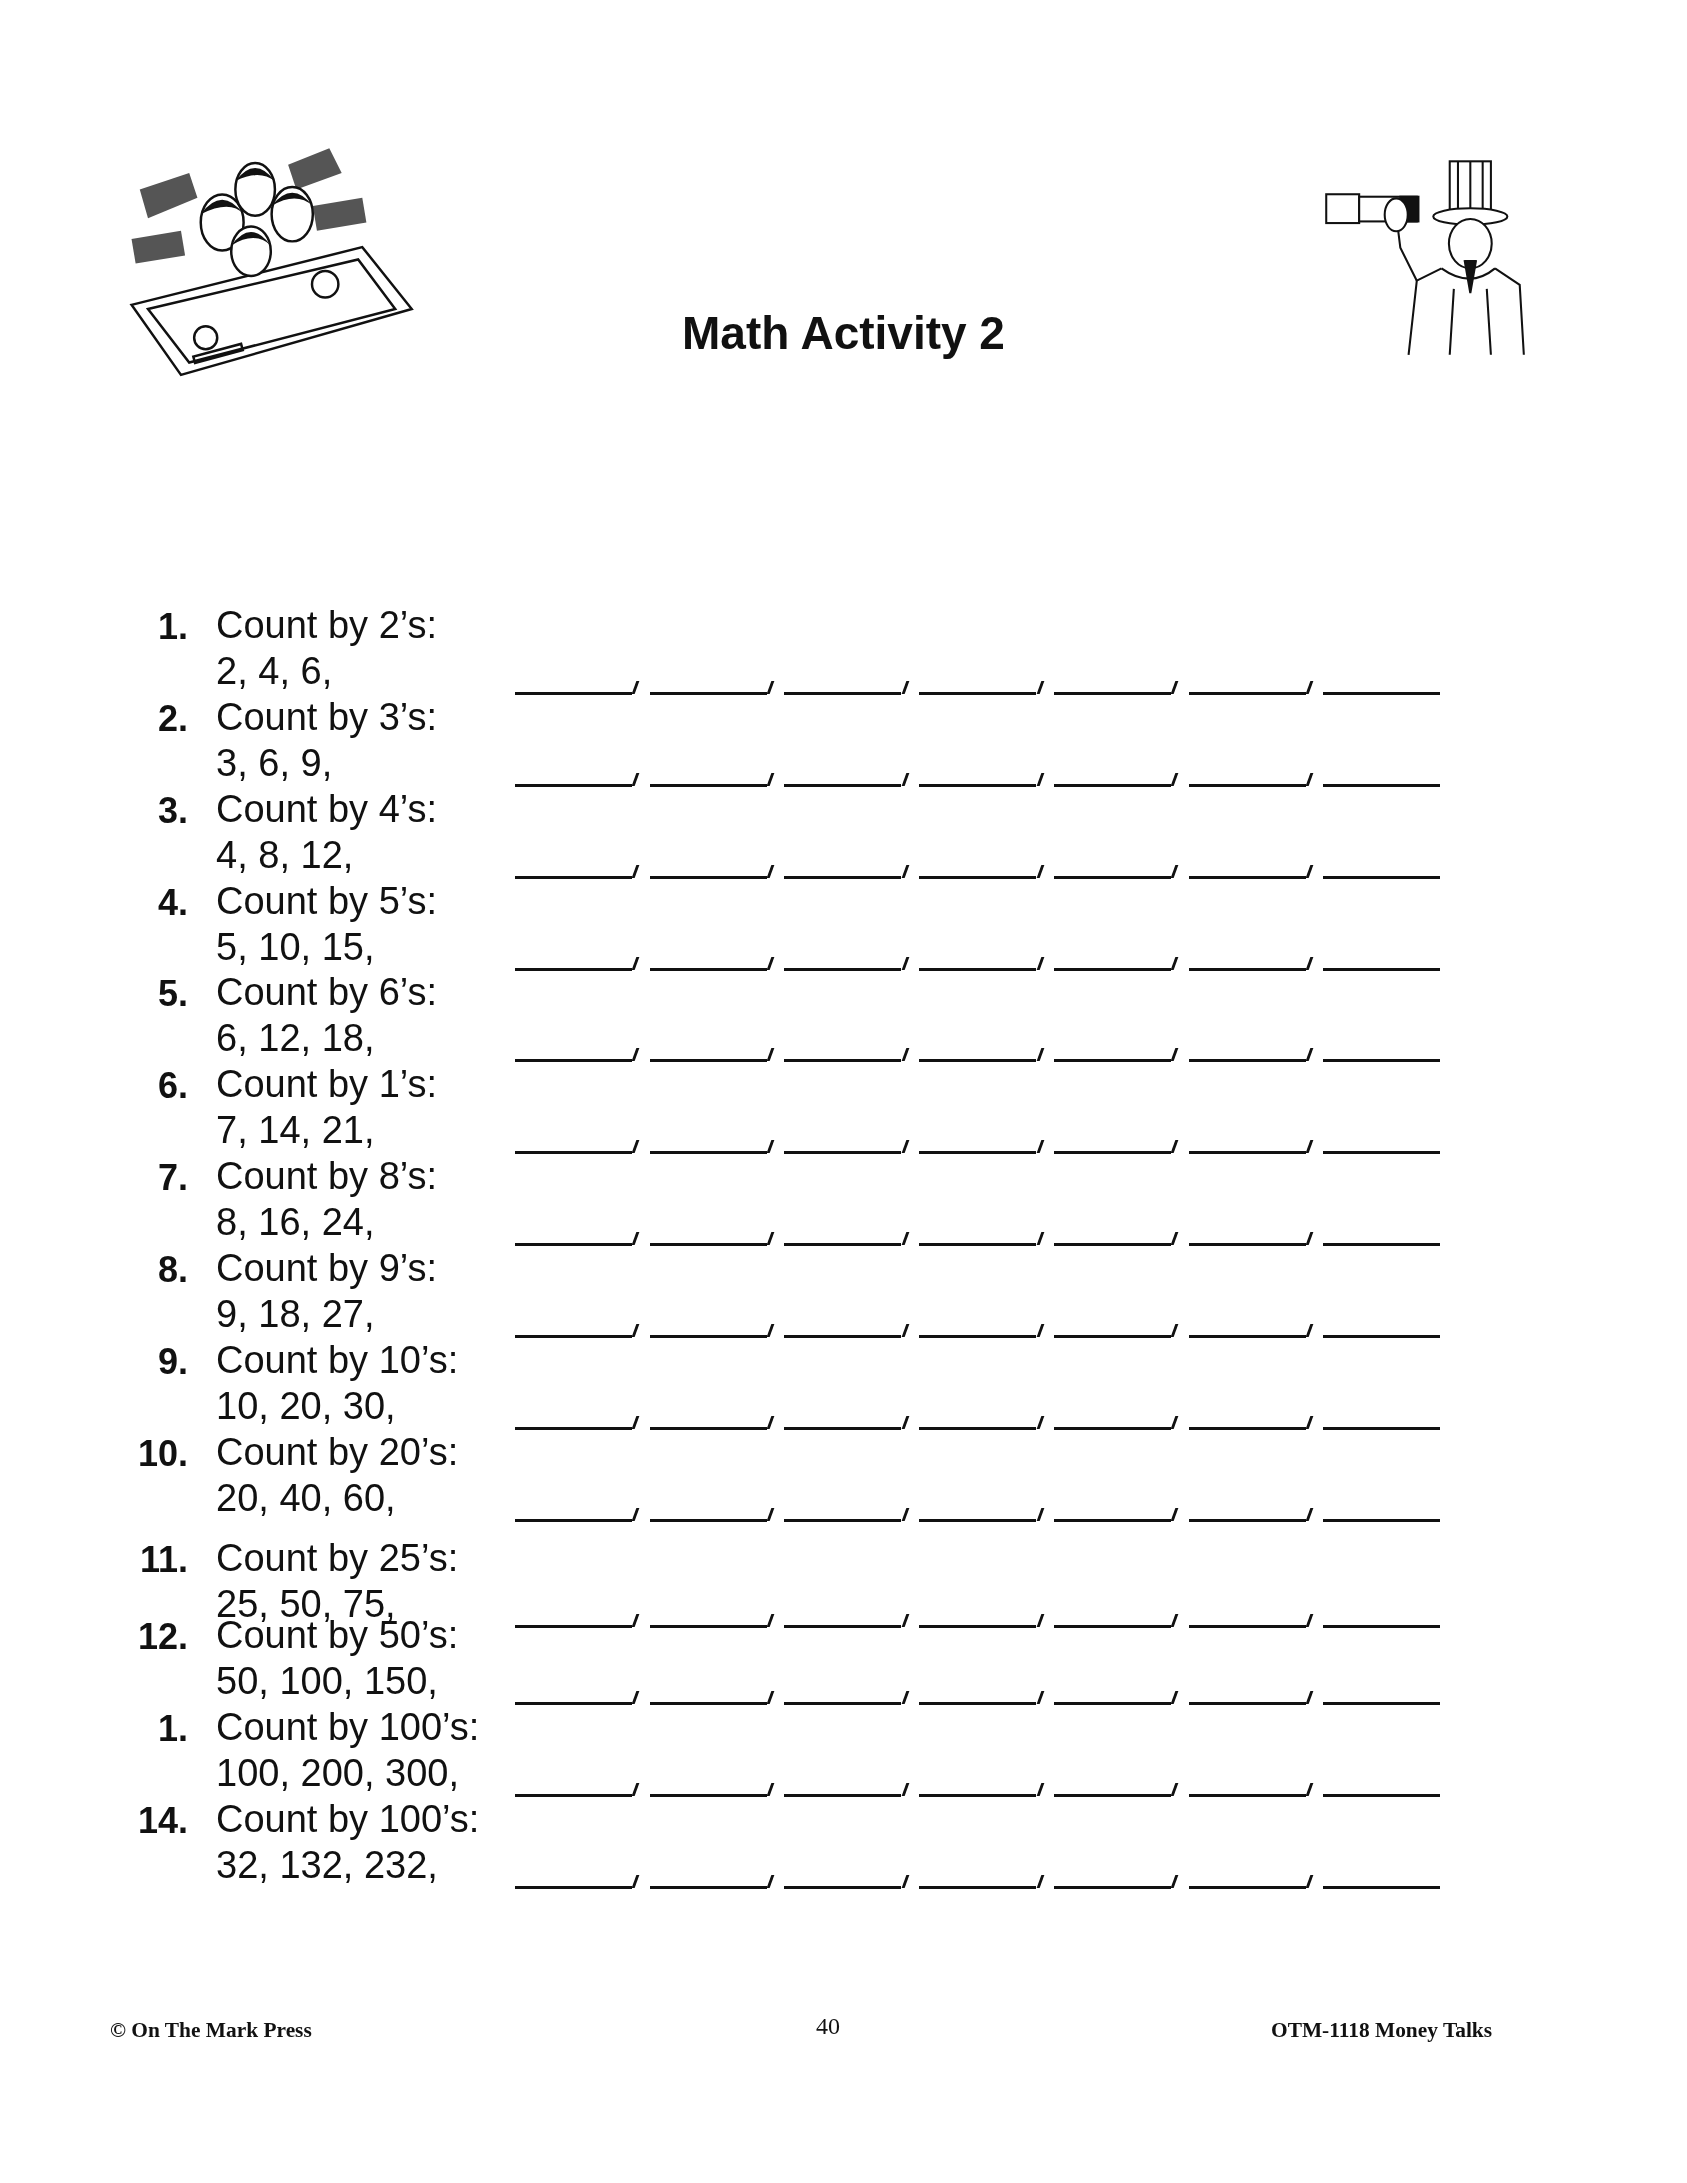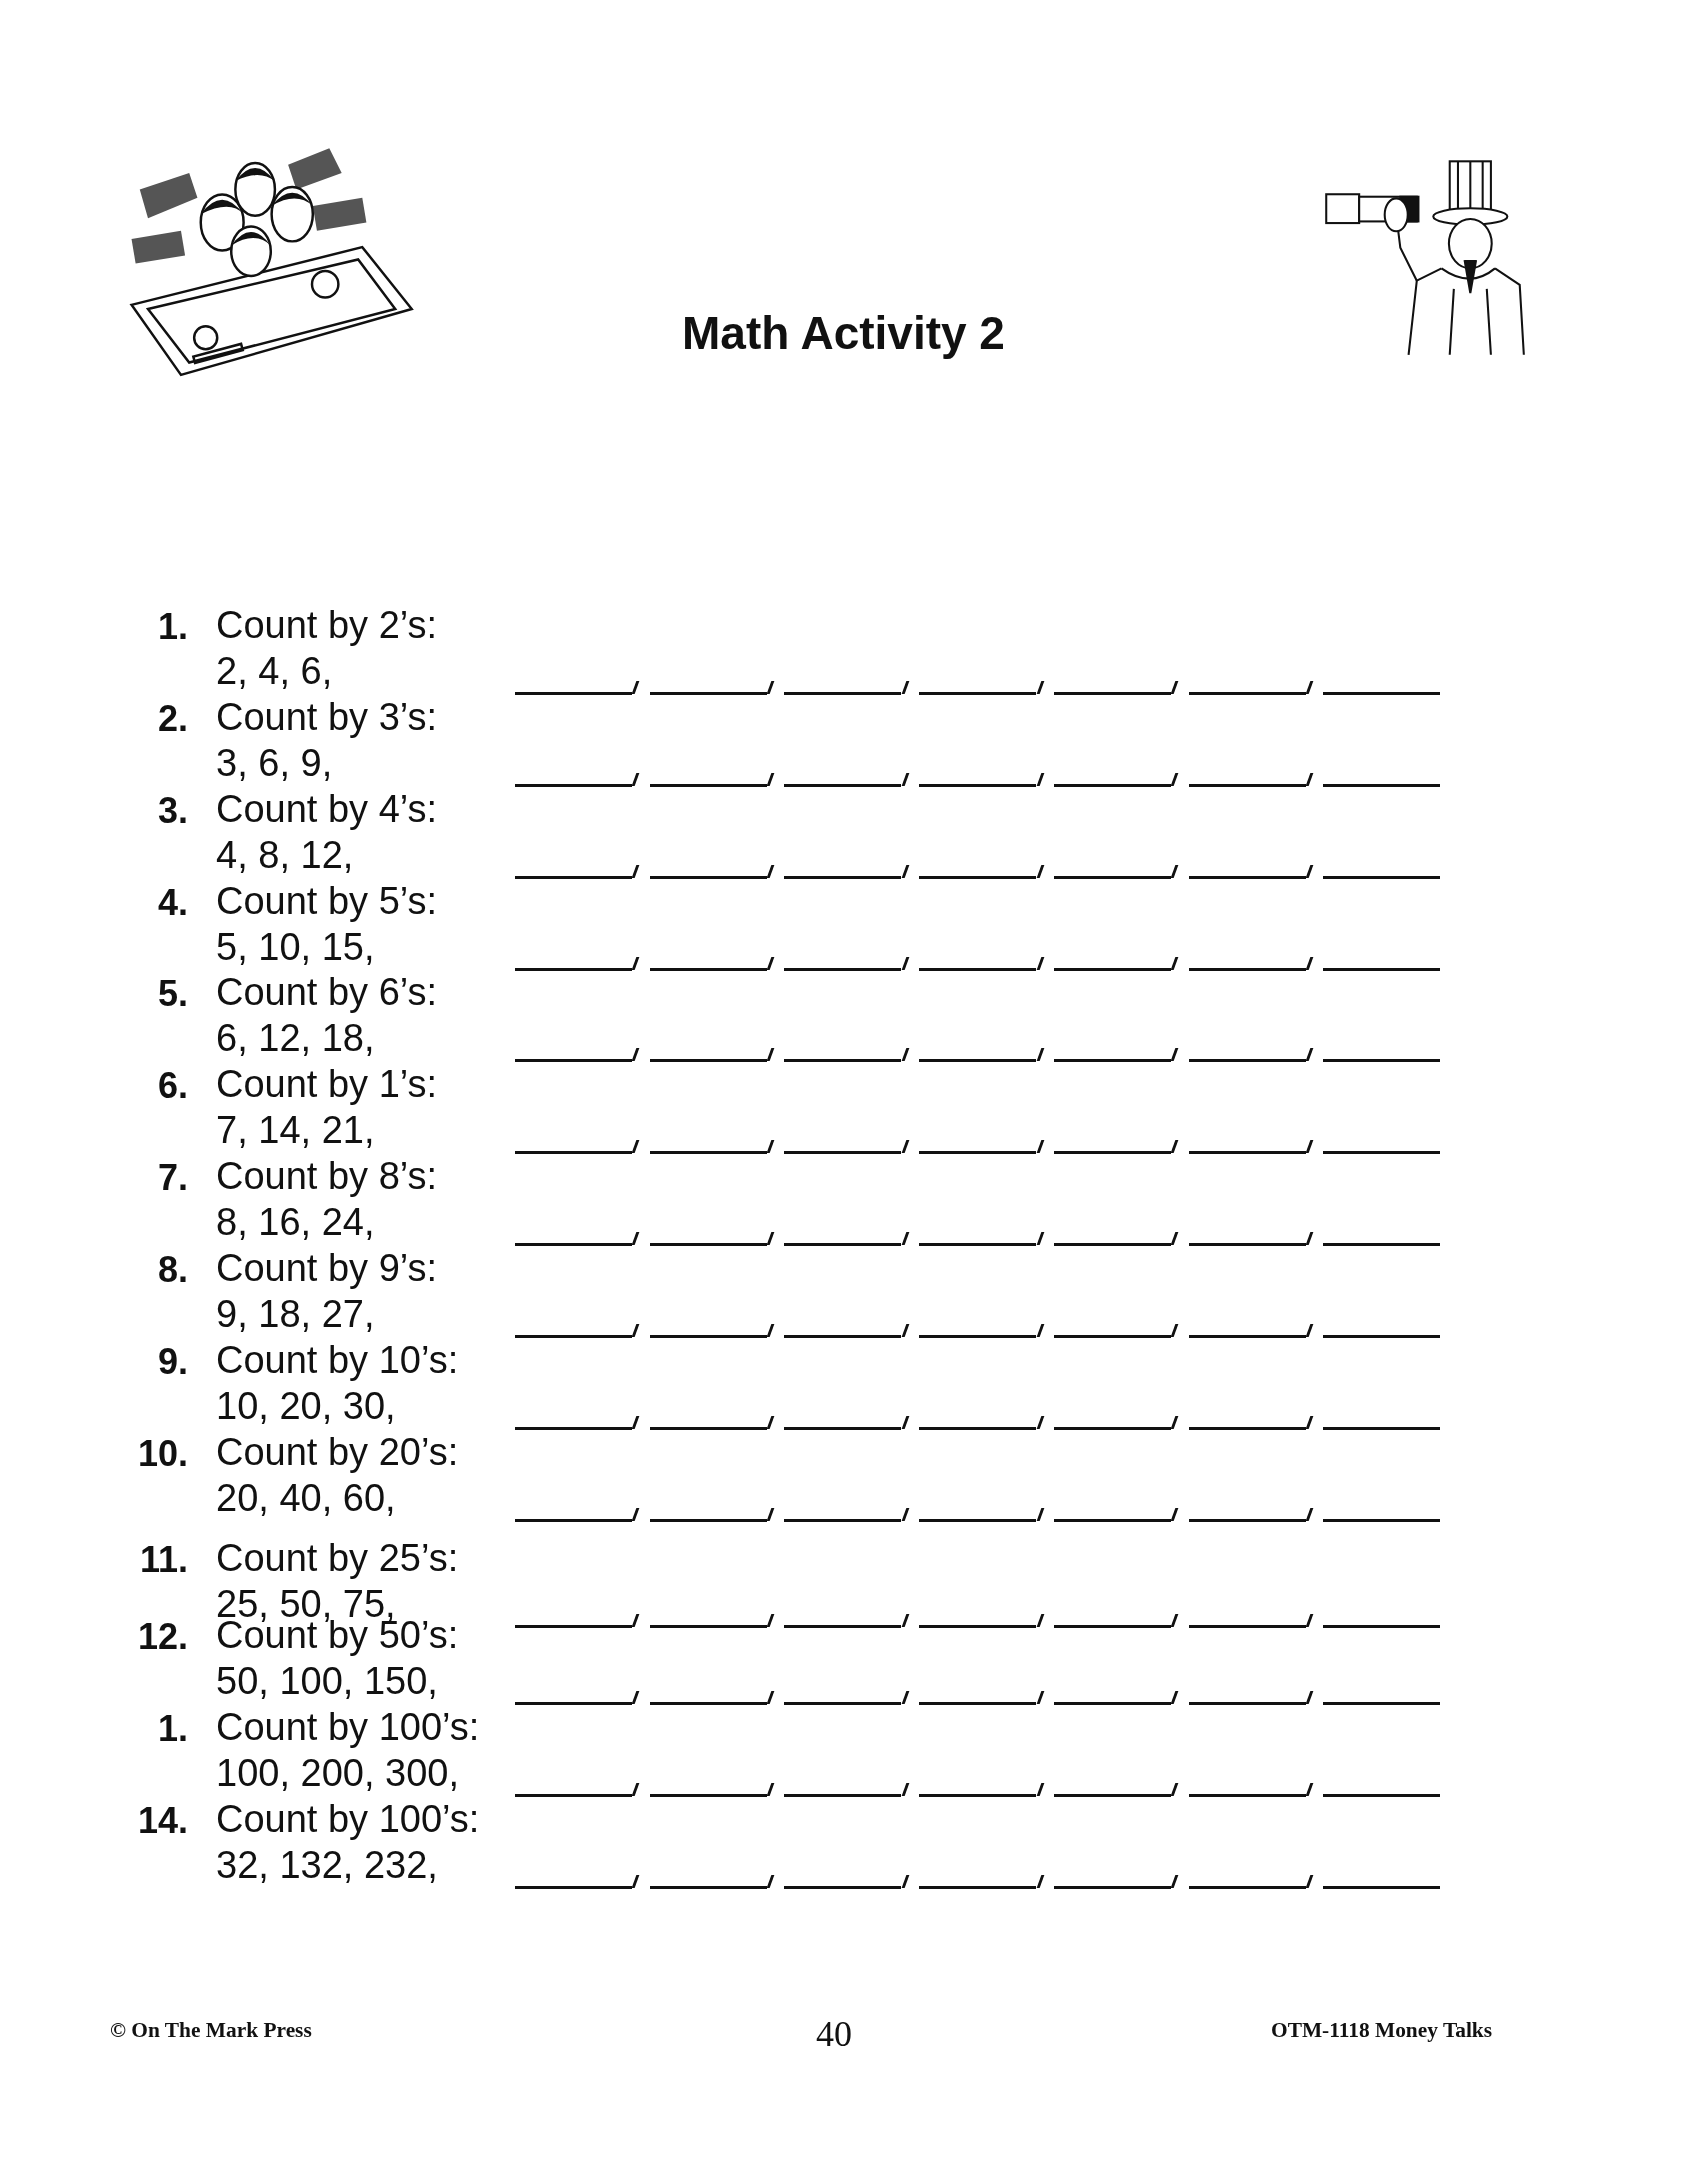--- a/index.html
+++ b/index.html
@@ -19,21 +19,21 @@
   .problem { position:absolute; left:0; width:1687px; height:92px; }
   .num { position:absolute; right:1499px; top:0; font-size:36px; font-weight:700; font-family:"Liberation Sans", sans-serif; text-align:right; }
   .label { position:absolute; left:216px; top:-1.6px; font-size:38px; font-family:"Liberation Sans", sans-serif; color:#111; }
   .given { position:absolute; left:216px; top:44px; font-size:38px; font-family:"Liberation Sans", sans-serif; color:#111; }
   .blanks { position:absolute; left:515px; top:86px; width:947px; height:16.5px; }
   .blank { position:absolute; top:0; width:117px; height:2.5px; background:#111; }
   .comma { position:absolute; top:-11.5px; width:3.3px; height:13px; background:#111; transform:skewX(-20deg); }
 
   .footer { position:absolute; top:2018px; left:0; width:1687px; font-family:"Liberation Serif", serif; }
   .f-left { position:absolute; left:110px; font-size:21.4px; font-weight:700; }
-  .f-center { position:absolute; left:816px; font-size:36px; top:-5px; }
+  .f-center { position:absolute; left:816px; font-size:24px; top:-5px; }
   .f-right { position:absolute; left:1271px; font-size:21.4px; font-weight:700; }
 </style>
 </head>
 <body>
 
 <div class="page">
 
   <div class="clipart clip-left">
     <svg width="305" height="239" viewBox="0 0 370 290">
       <g fill="none" stroke="#111" stroke-width="3">

